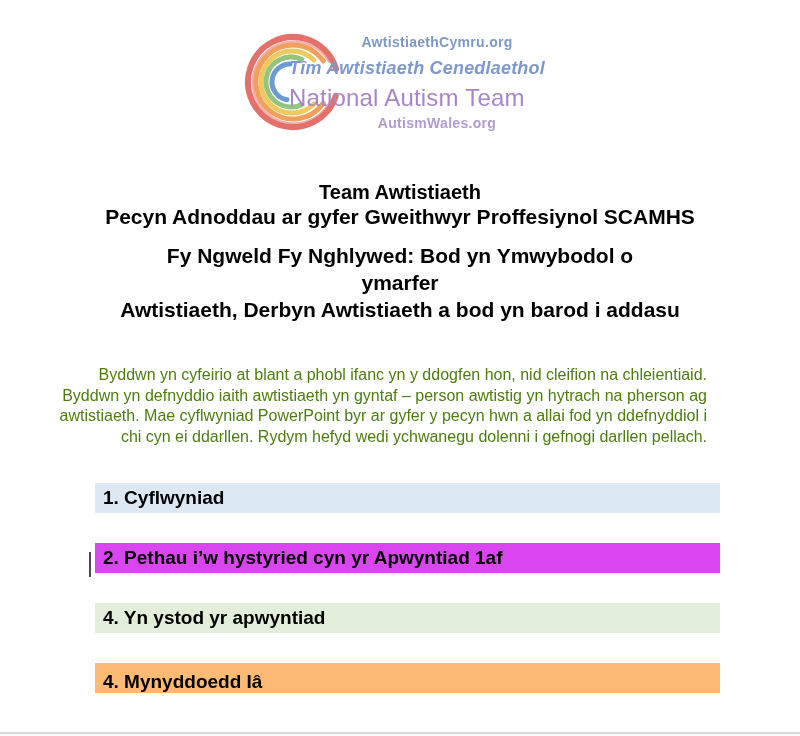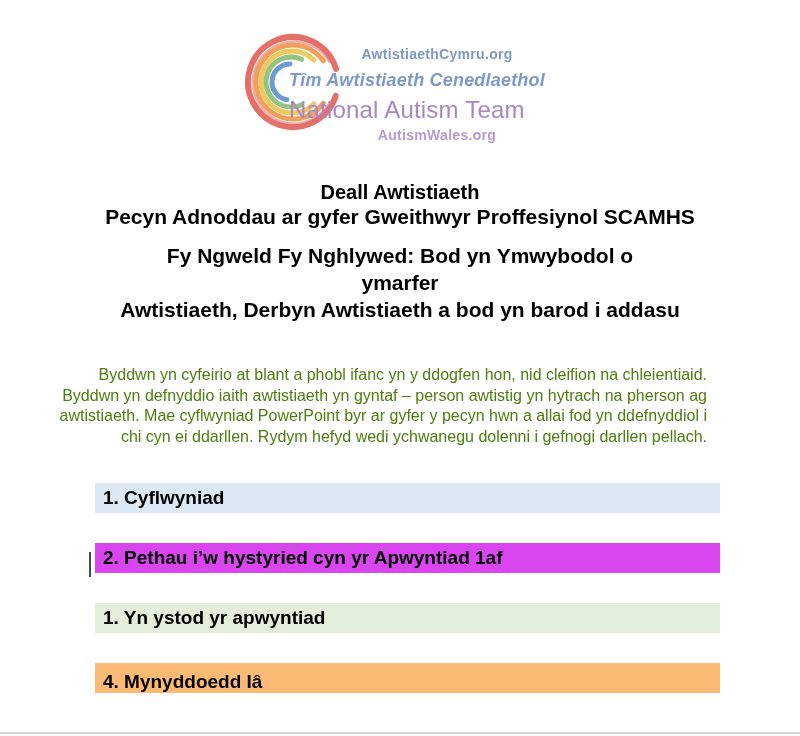--- a/index.html
+++ b/index.html
@@ -31,21 +31,21 @@
     position: absolute;
     left: 243px;
     top: 24px;
     width: 330px;
     height: 120px;
   }
   .logo svg { position: absolute; left: 0; top: 0; }
   .logo-text {
     position: absolute;
     left: 46px;
-    top: 22px;
+    top: 10px;
     width: 296px;
     text-align: left;
   }
   .logo-url-top {
     text-align: center;
     font-size: 14px;
     font-weight: 600;
     letter-spacing: 0.3px;
     line-height: 17px;
   }
@@ -162,39 +162,39 @@
       </svg>
       <div class="logo-text">
         <div class="logo-url-top" style="color: rgb(126, 152, 196);">AwtistiaethCymru.org</div>
         <div class="logo-name-cy" style="color: rgb(125, 153, 203);">Tîm Awtistiaeth Cenedlaethol</div>
         <div class="logo-name-en" style="color: rgb(168, 134, 198);">National Autism Team</div>
         <div class="logo-url-bottom" style="color: rgb(178, 155, 208);">AutismWales.org</div>
       </div>
     </div>
 
     <div class="content">
-      <div class="h1">Deall Awtistiaeth</div>
+      <div class="h1">Team Awtistiaeth</div>
       <div class="h2">Pecyn Adnoddau ar gyfer Gweithwyr Proffesiynol SCAMHS</div>
       <div class="h3">
         <div>Fy Ngweld Fy Nghlywed: Bod yn Ymwybodol o</div>
         <div>ymarfer</div>
         <div>Awtistiaeth, Derbyn Awtistiaeth a bod yn barod i addasu</div>
       </div>
 
       <p class="intro">Byddwn yn cyfeirio at blant a phobl ifanc yn y ddogfen hon, nid cleifion na chleientiaid. Byddwn yn defnyddio iaith awtistiaeth yn gyntaf – person awtistig yn hytrach na pherson ag awtistiaeth. Mae cyflwyniad PowerPoint byr ar gyfer y pecyn hwn a allai fod yn ddefnyddiol i chi cyn ei ddarllen. Rydym hefyd wedi ychwanegu dolenni i gefnogi darllen pellach.</p>
 
       <div class="toc">
         <div class="toc-item" style="background-color: rgb(220, 232, 244);">
           <span>1. Cyflwyniad</span>
         </div>
         <div class="toc-item" style="background-color: #d946ef;">
           <span>2. Pethau i’w hystyried cyn yr Apwyntiad 1af</span>
         </div>
         <div class="toc-item" style="background-color: rgb(226, 238, 218);">
-          <span>1. Yn ystod yr apwyntiad</span>
+          <span>4. Yn ystod yr apwyntiad</span>
         </div>
         <div class="toc-item" style="background-color: #fdba74; align-items: flex-end;">
           <span>4. Mynyddoedd Iâ</span>
         </div>
       </div>
     </div>
 
     <div class="caret"></div>
   </div>
 

